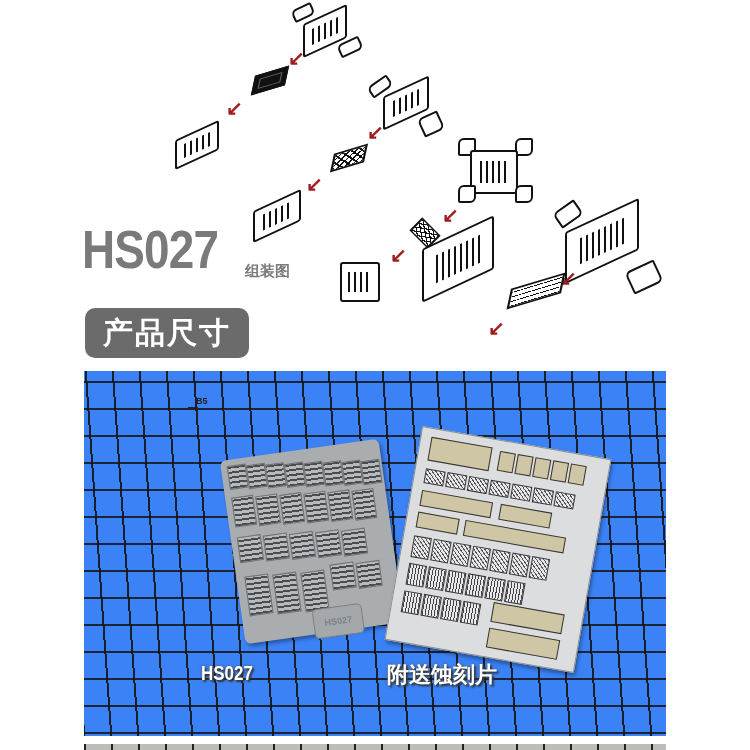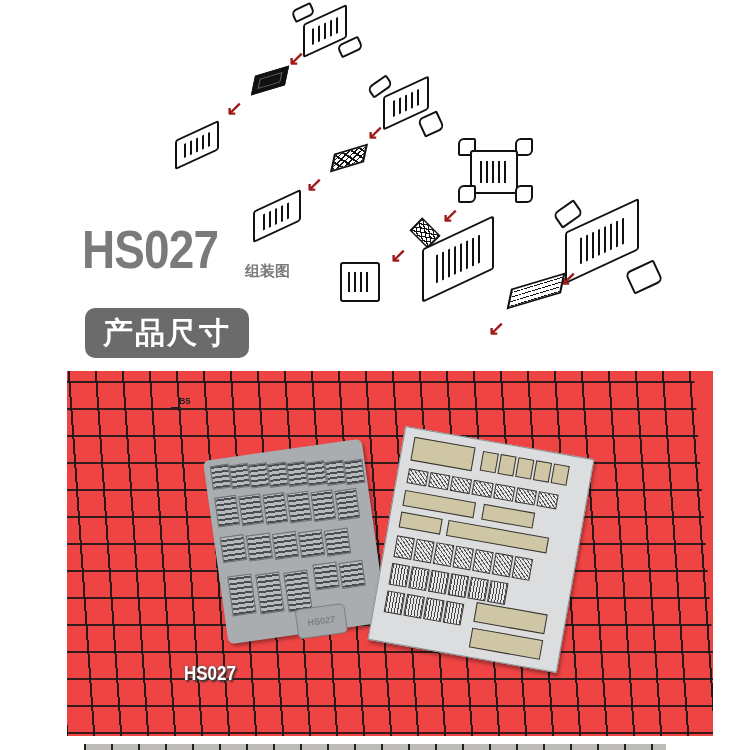--- a/index.html
+++ b/index.html
@@ -15,21 +15,21 @@
       repeating-linear-gradient(45deg,#111 0 1.5px,transparent 1.5px 5px),
       repeating-linear-gradient(-45deg,#111 0 1.5px,transparent 1.5px 5px), #fff; }
   .plate-wave { background:repeating-linear-gradient(0deg,#111 0 1px,#fff 1px 5px); }
   .bracket { border-width:2px; border-radius:6px 2px 6px 2px; background:#fff; }
   .arrow { position:absolute; color:#a01c1c; font-size:20px; font-weight:bold; line-height:1; }
   .title-big { position:absolute; left:82px; top:218px; font-size:54px; font-weight:bold; color:#7a7a7a;
     letter-spacing:-1px; transform:scaleX(0.85); transform-origin:left; font-family:"Liberation Sans", sans-serif; }
   .title-sub { position:absolute; left:245px; top:262px; font-size:15px; font-weight:bold; color:#7a7a7a; }
   .pill { position:absolute; left:85px; top:308px; width:164px; height:50px; background:#6b6b6b; border-radius:10px;
     color:#fff; font-size:30px; font-weight:bold; display:flex; align-items:center; justify-content:center; letter-spacing:2px; }
-  .photo { position:absolute; left:67px; top:371px; width:646px; height:365px; background:#ef4444; overflow:hidden; }
+  .photo { position:absolute; left:84px; top:371px; width:582px; height:365px; background:#3b82f6; overflow:hidden; }
   .photo .grid { position:absolute; left:-40px; top:-10px; width:680px; height:400px;
     background:
       repeating-linear-gradient(90deg, rgba(20,20,20,.9) 0 2px, transparent 2px 27px),
       repeating-linear-gradient(0deg, rgba(20,20,20,.85) 0 2px, transparent 2px 27px);
     transform:skewX(4deg); }
   .strip { position:absolute; left:84px; top:744px; width:582px; height:10px; background:#bdbcb9;
     background-image:repeating-linear-gradient(90deg,#222 0 2px,transparent 2px 27px); }
   .mark { position:absolute; left:112px; top:25px; font-size:9px; color:#222; font-weight:bold; }
   .mark-corner { position:absolute; left:104px; top:36px; width:8px; height:10px; border-top:2px solid #222; border-right:2px solid #222; }
   .sprue { position:absolute; left:148px; top:78px; width:160px; height:185px; background:#a9adb0;
@@ -161,15 +161,16 @@
     <div class="cell lines" style="left:110px;top:136px;width:16px"></div>
     <div class="cell lines" style="left:10px;top:164px;width:16px"></div>
     <div class="cell lines" style="left:30px;top:164px;width:16px"></div>
     <div class="cell lines" style="left:50px;top:164px;width:16px"></div>
     <div class="cell lines" style="left:70px;top:164px;width:16px"></div>
     <div class="cell open" style="left:100px;top:160px;width:70px;height:18px"></div>
     <div class="cell open" style="left:100px;top:186px;width:70px;height:18px"></div>
   </div>
 
   <div class="caption cap-left">HS027</div>
+  <div class="caption cap-right">附送蚀刻片</div>
 </div>
 
 <div class="strip"></div>
 
 </body></html>

